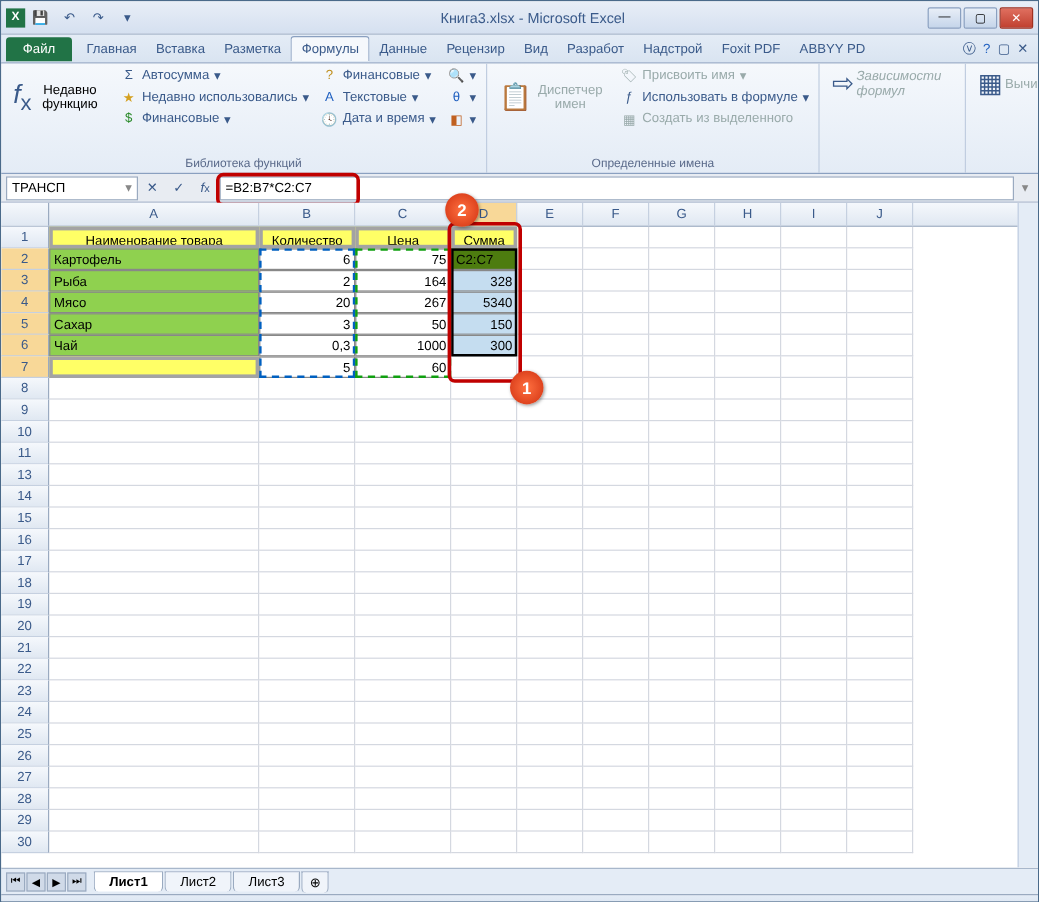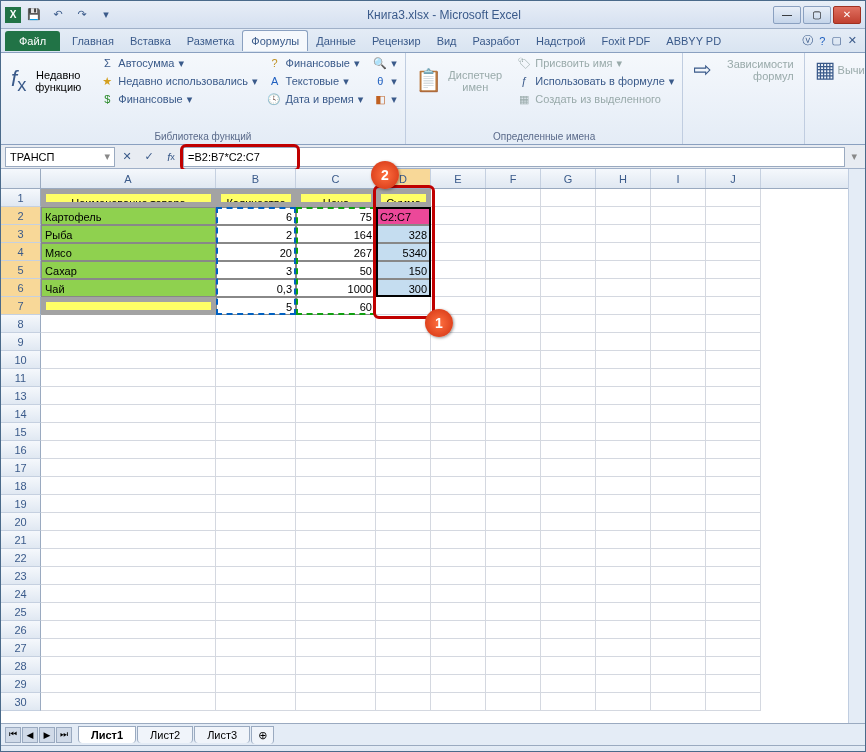--- a/index.html
+++ b/index.html
@@ -44,25 +44,25 @@
   
   .grid-area { position:relative; background:#fff; height:554px; overflow:hidden; }
   .col-headers { display:flex; height:20px; background:linear-gradient(#f5f8fc,#e0e8f2); border-bottom:1px solid #9aaac0; }
   .corner { width:40px; border-right:1px solid #9aaac0; background:linear-gradient(#f5f8fc,#e0e8f2); }
   .col-h { border-right:1px solid #c5d0e0; text-align:center; line-height:20px; color:#3a5a8a; }
   .col-h.sel { background:#f8d898; }
   .row { display:flex; height:18px; }
   .row-h { width:40px; background:linear-gradient(#f5f8fc,#e0e8f2); border-right:1px solid #9aaac0; border-bottom:1px solid #c5d0e0; text-align:center; line-height:18px; color:#3a5a8a; }
   .row-h.sel { background:#f8d898; }
   .cell { border-right:1px solid #d4d8e0; border-bottom:1px solid #d4d8e0; padding:0 3px; line-height:18px; overflow:hidden; white-space:nowrap; }
-  .cell.hdr { background:#ffff66; text-align:center; border:5px solid #a3a3a3; }
+  .cell.hdr { background:#ffff66; text-align:center; border:3px solid #a3a3a3; }
   .cell.name { background:#8fd14f; border:1px solid #888; }
   .cell.data { text-align:right; border:1px solid #888; }
   .cell.sum { background:#c5ddf0; text-align:right; border:1px solid #888; }
-  .cell.edit { background:#ec4899; }
+  .cell.edit { background:#4d7c0f; }
   
   .wA{width:175px;} .wB{width:80px;} .wC{width:80px;} .wD{width:55px;} .wE{width:55px;} .wF{width:55px;} .wG{width:55px;} .wH{width:55px;} .wI{width:55px;} .wJ{width:55px;}
   
   .sel-border { position:absolute; border:2px solid #000; pointer-events:none; }
   .marching { position:absolute; border:2px dashed #0060c0; pointer-events:none; }
   .red-box { position:absolute; border:3px solid #c00000; border-radius:6px; pointer-events:none; }
   .callout { position:absolute; width:28px; height:28px; border-radius:50%; background:radial-gradient(#ff7040,#d03010); color:#fff; display:flex; align-items:center; justify-content:center; font-weight:bold; font-size:14px; box-shadow:1px 1px 3px rgba(0,0,0,0.4); }
   
   
   .sheet-bar { height:22px; background:#e4ecf6; border-top:1px solid #9aaac0; display:flex; align-items:center; padding:0 4px; }
@@ -157,21 +157,21 @@
             <span>Создать из выделенного</span>
           </div>
       </div>
     </div>
     <div class="ribbon-group-label">Определенные имена</div>
   </div>
 
   <div class="ribbon-group">
     <div class="big-btn disabled" style="color:#9aa;">
       <span class="ico">⇨</span>
-      <span style="width:80px;text-align:right;">Зависимости формул</span>
+      <span style="width:80px;text-align:left;font-style:italic;">Зависимости формул</span>
     </div>
     <div></div>
   </div>
 
   <div class="ribbon-group" style="border-right:none;">
     <div class="big-btn disabled" style="color:#9aa;">
       <span class="ico">▦</span>
       <span>Вычисление</span>
     </div>
     <div></div>

